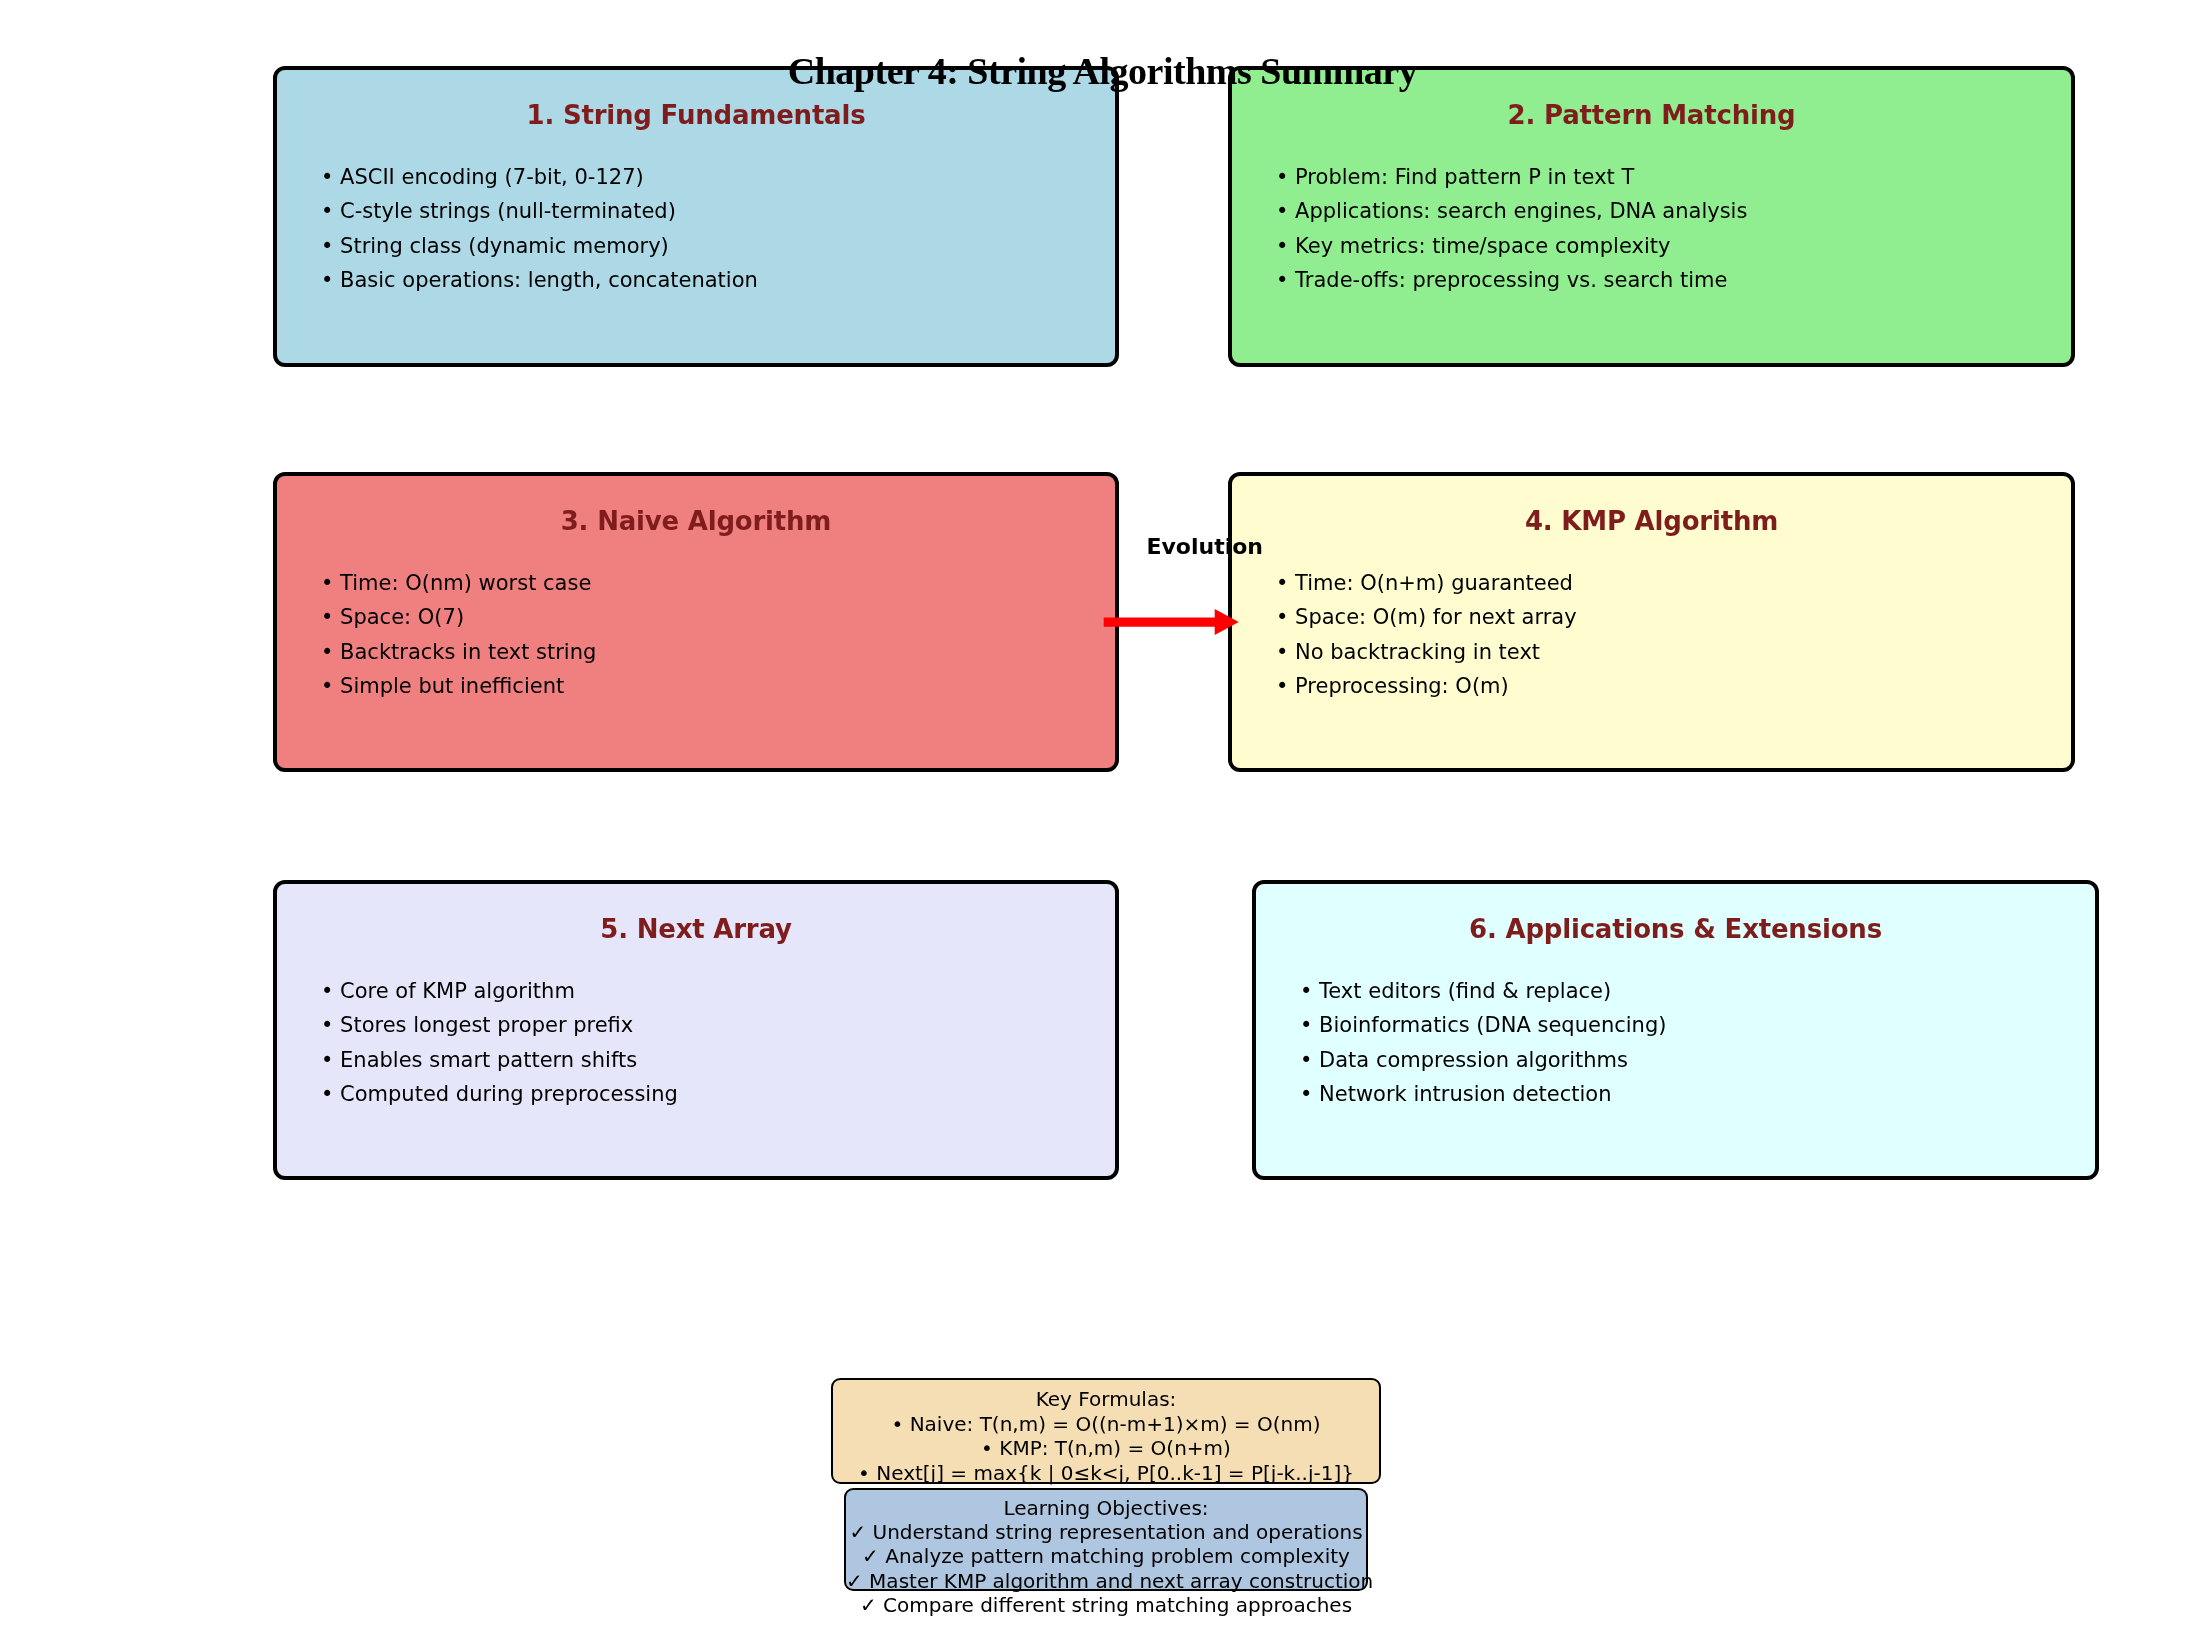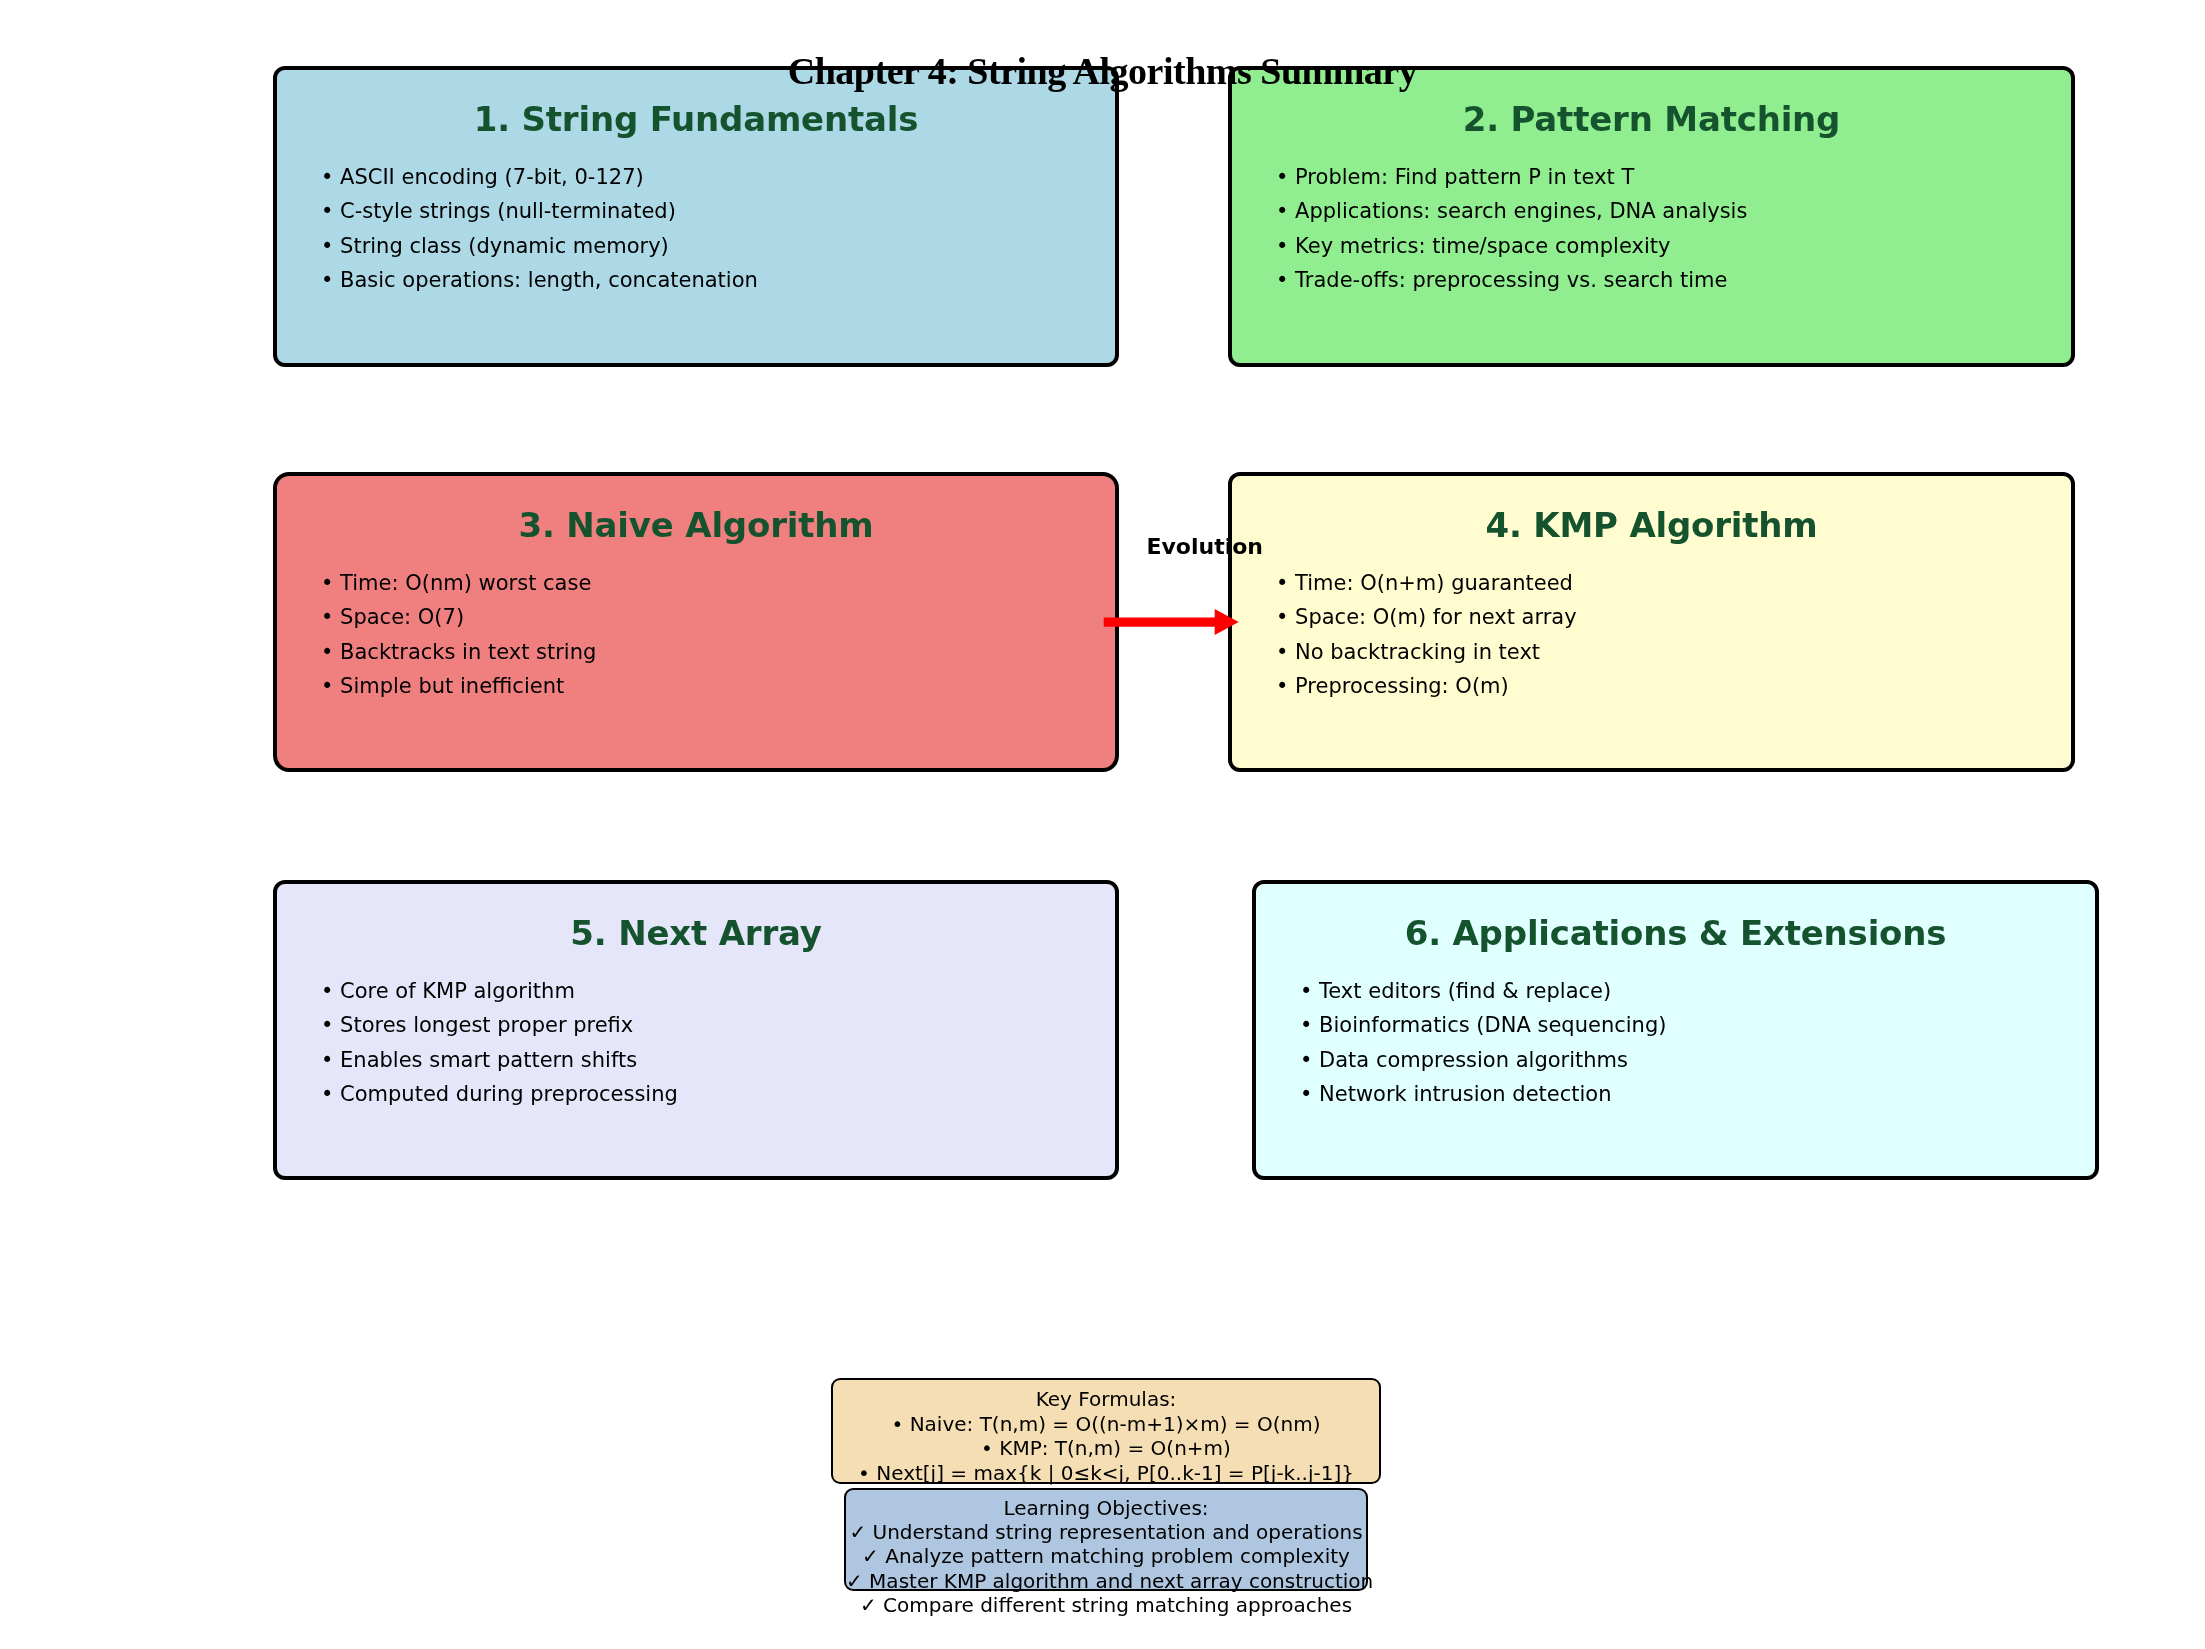--- a/index.html
+++ b/index.html
@@ -51,44 +51,44 @@
     overflow: hidden;
   }
   .concept-title {
     position: absolute;
     left: 0;
     right: 0;
     top: 32px;
     text-align: center;
     font-family: "DejaVu Sans", sans-serif;
     font-weight: bold;
-    font-size: 34px;
+    font-size: 26px;
     line-height: 1.0;
     letter-spacing: -0.2px;
-    color: #14532d;
+    color: #7f1d1d;
   }
   .concept-bullets {
     position: absolute;
     left: 44px;
     right: 18.5px;
     top: 97px;
   }
   .concept-bullets .bullet {
     font-family: "DejaVu Sans", sans-serif;
     font-size: 21px;
     line-height: 1.0;
     color: #000000;
     margin-bottom: 13.4px;
     white-space: nowrap;
   }
 
   
   #box-1 { left: 273px;  top: 66px;  width: 846px; height: 301px; background: #ADD8E6; }
   #box-2 { left: 1228px; top: 66px;  width: 847px; height: 301px; background: #90EE90; }
-  #box-3 { left: 273px;  top: 472px; width: 846px; height: 300px; background: #F08080; border-radius: 16px; }
+  #box-3 { left: 273px;  top: 472px; width: 846px; height: 300px; background: #F08080; }
   #box-4 { left: 1228px; top: 472px; width: 847px; height: 300px; background: #FFFDD0; }
   #box-5 { left: 273px;  top: 880px; width: 846px; height: 300px; background: #E6E6FA; }
   #box-6 { left: 1228px; top: 880px; width: 847px; height: 300px; background: #E0FFFF; margin-left: 24px; }
 
   
   .evolution-label {
     position: absolute;
     left: 1115px;
     top: 536px;
     width: 148px;

